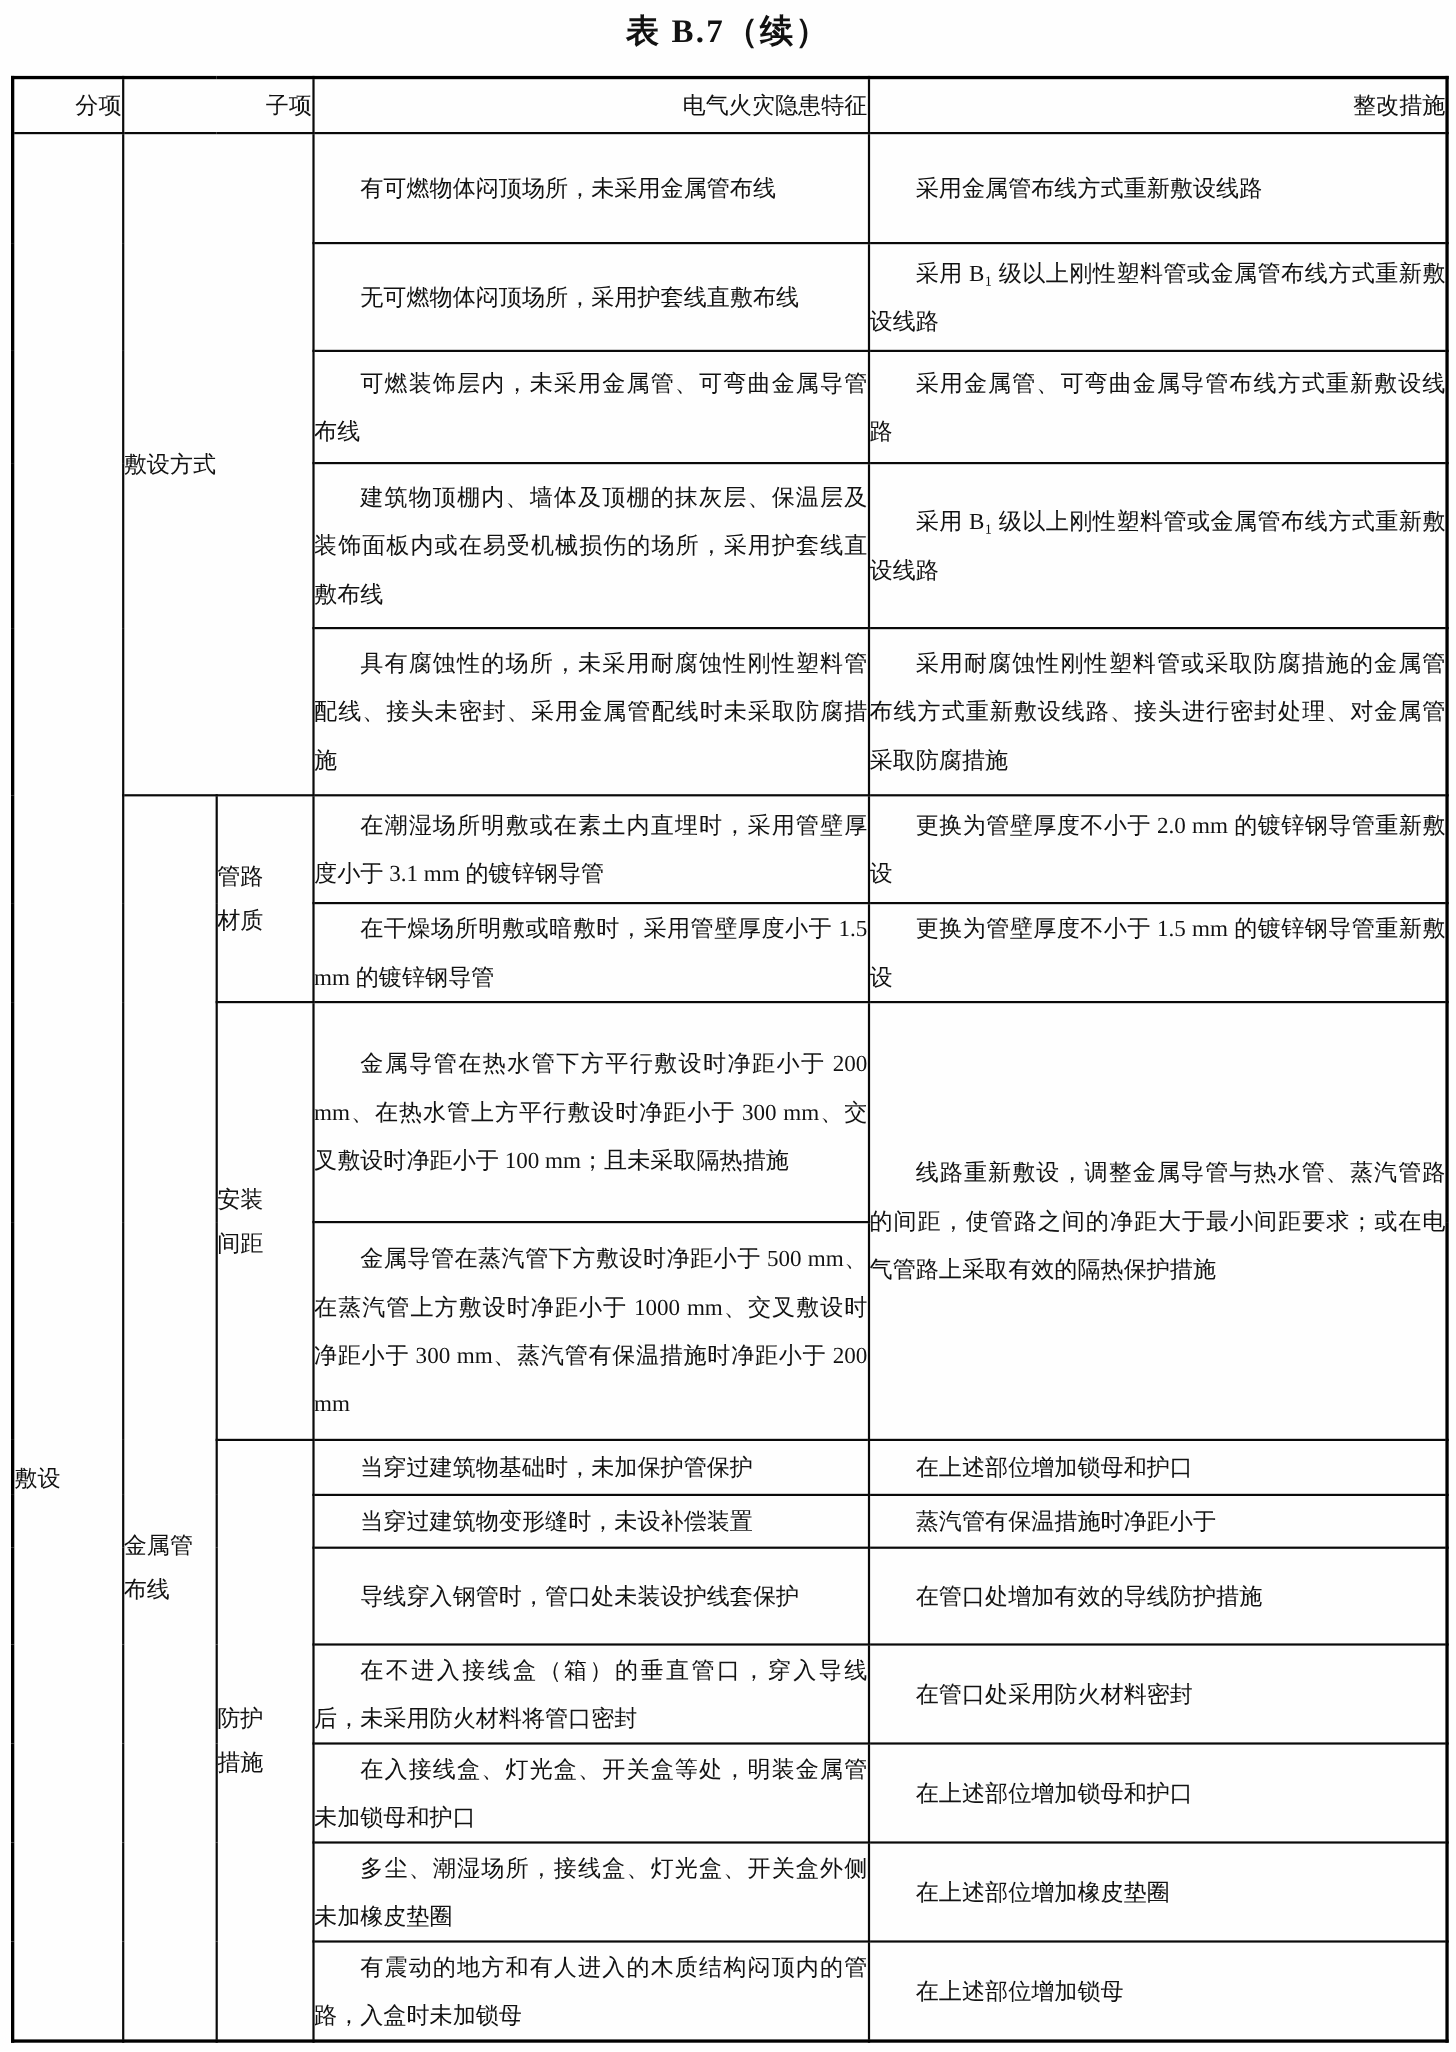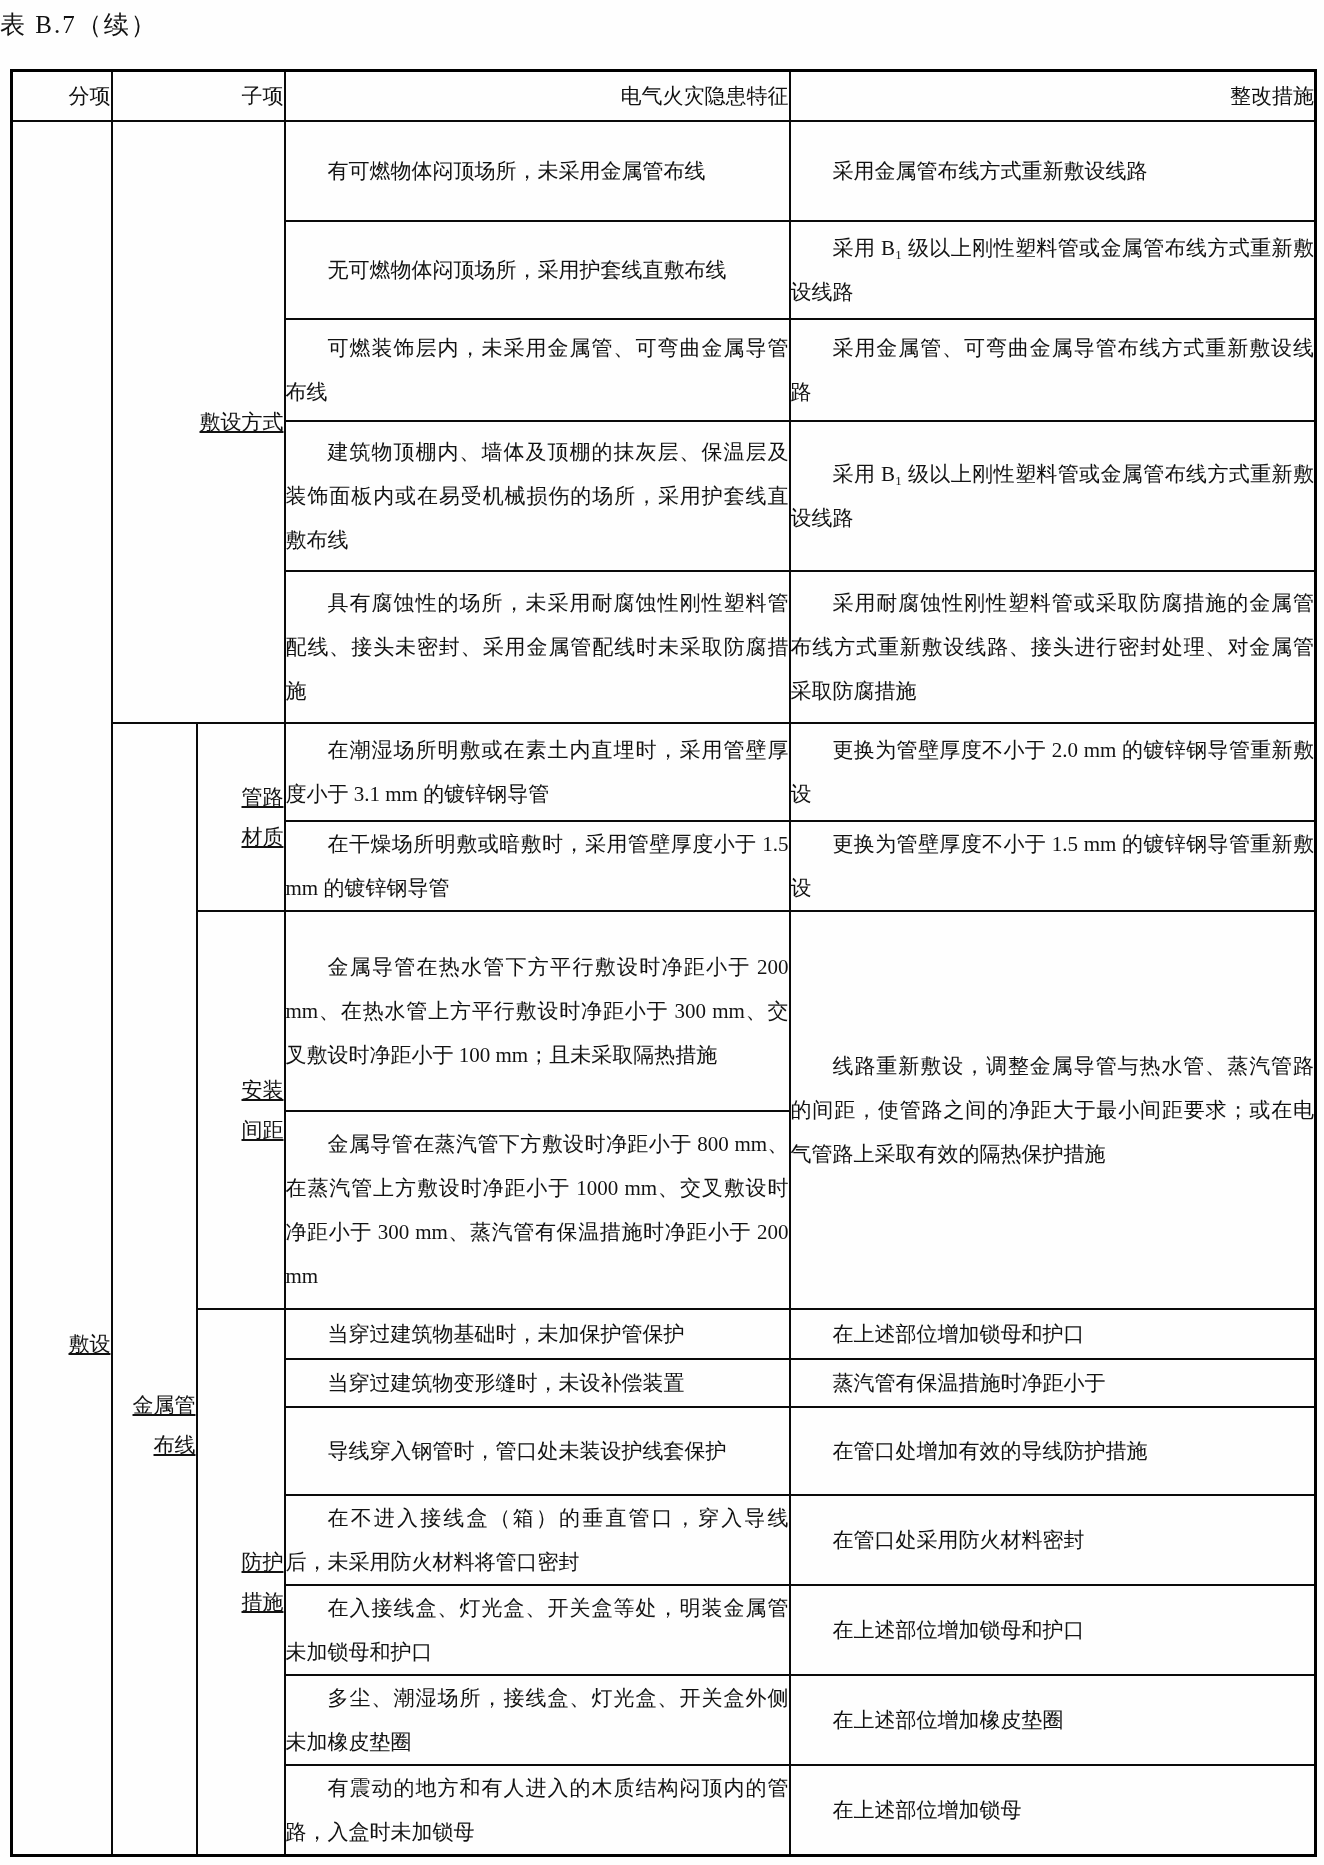--- a/index.html
+++ b/index.html
@@ -14,23 +14,23 @@
     background: #fefefe;
     color: #121212;
     font-family: "Liberation Serif", "DejaVu Serif", serif;
     overflow: hidden;
   }
   .doc-title {
     position: absolute;
     top: 8px;
     left: 0;
     width: 100%;
-    text-align: left;
-    font-size: 25px;
-    font-weight: normal;
+    text-align: center;
+    font-size: 30px;
+    font-weight: bold;
     letter-spacing: 2px;
   }
   table.b7 {
     position: absolute;
     top: 69px;
     left: 10px;
     width: 1304px;
     border-collapse: collapse;
     table-layout: fixed;
     border: 3px solid #000;
@@ -47,24 +47,23 @@
     text-align: right;
     font-size: 21px;
   }
   td.hz, td.ms {
     text-align: justify;
     text-indent: 2em;
     line-height: 44px;
     padding: 2px 14px 2px 12px;
   }
   td.cat, td.sub, td.sub2 {
-    text-align: right;
+    text-align: left;
     white-space: pre-line;
     line-height: 40px;
-    text-decoration: underline;
   }
   td.cat { vertical-align: top; }
   td.cat .cat-inner { margin-top: 712px; }
   td.sub-metal { vertical-align: top; }
   td.sub-metal .metal-inner { margin-top: 272px; }
 </style>
 </head>
 <body>
 
 <div class="page">
@@ -122,21 +121,21 @@
         <td class="hz">在干燥场所明敷或暗敷时，采用管壁厚度小于 1.5 mm 的镀锌钢导管</td>
         <td class="ms">更换为管壁厚度不小于 1.5 mm 的镀锌钢导管重新敷设</td>
       </tr>
       <tr style="height:200px">
         <td class="sub2" rowspan="2">安装
 间距</td>
         <td class="hz">金属导管在热水管下方平行敷设时净距小于 200 mm、在热水管上方平行敷设时净距小于 300 mm、交叉敷设时净距小于 100 mm；且未采取隔热措施</td>
         <td class="ms" rowspan="2">线路重新敷设，调整金属导管与热水管、蒸汽管路的间距，使管路之间的净距大于最小间距要求；或在电气管路上采取有效的隔热保护措施</td>
       </tr>
       <tr style="height:198px">
-        <td class="hz">金属导管在蒸汽管下方敷设时净距小于 800 mm、在蒸汽管上方敷设时净距小于 1000 mm、交叉敷设时净距小于 300 mm、蒸汽管有保温措施时净距小于 200 mm</td>
+        <td class="hz">金属导管在蒸汽管下方敷设时净距小于 500 mm、在蒸汽管上方敷设时净距小于 1000 mm、交叉敷设时净距小于 300 mm、蒸汽管有保温措施时净距小于 200 mm</td>
       </tr>
       <tr style="height:50px">
         <td class="sub2" rowspan="7">防护
 措施</td>
         <td class="hz">当穿过建筑物基础时，未加保护管保护</td>
         <td class="ms">在上述部位增加锁母和护口</td>
       </tr>
       <tr style="height:48px">
         <td class="hz">当穿过建筑物变形缝时，未设补偿装置</td>
         <td class="ms">蒸汽管有保温措施时净距小于</td>

